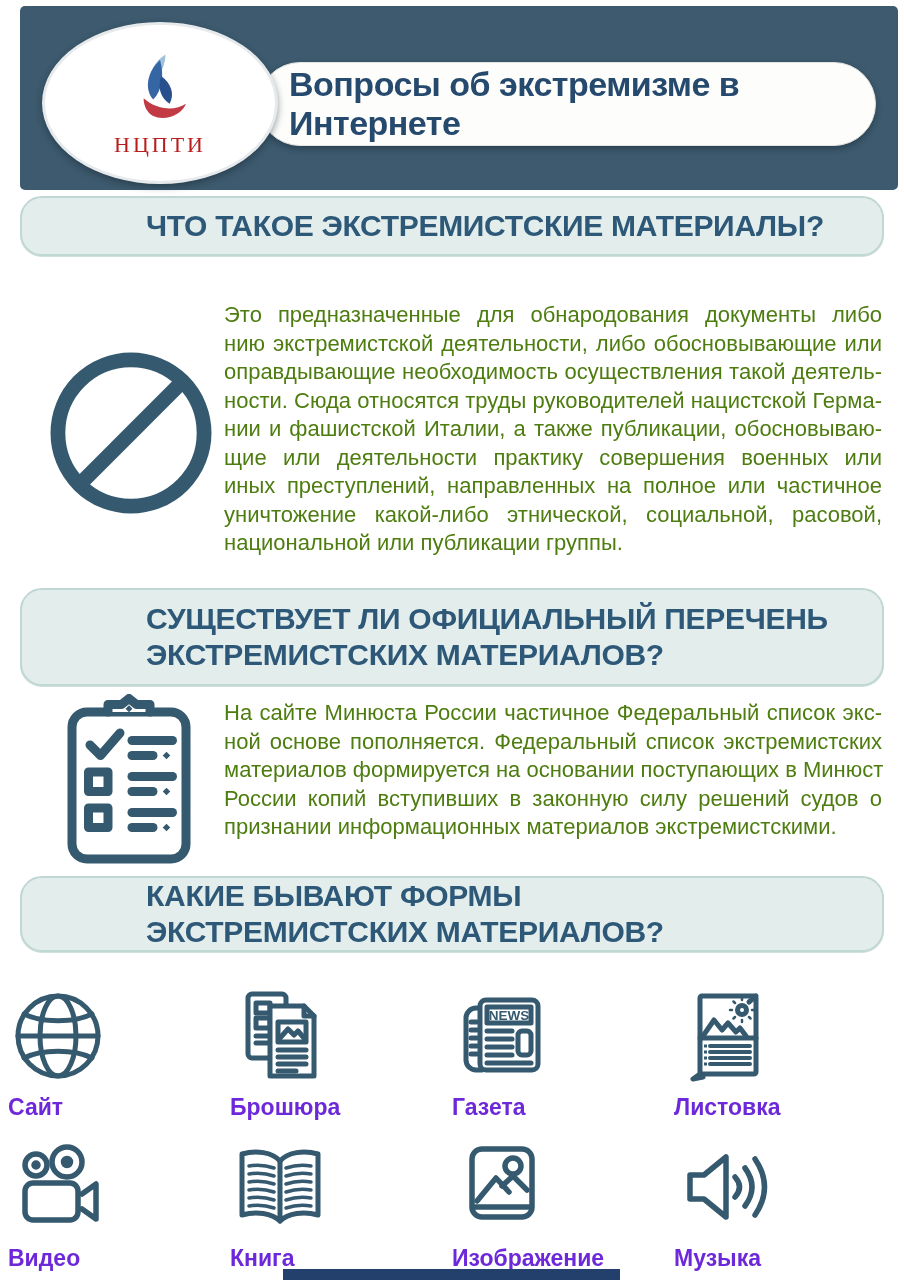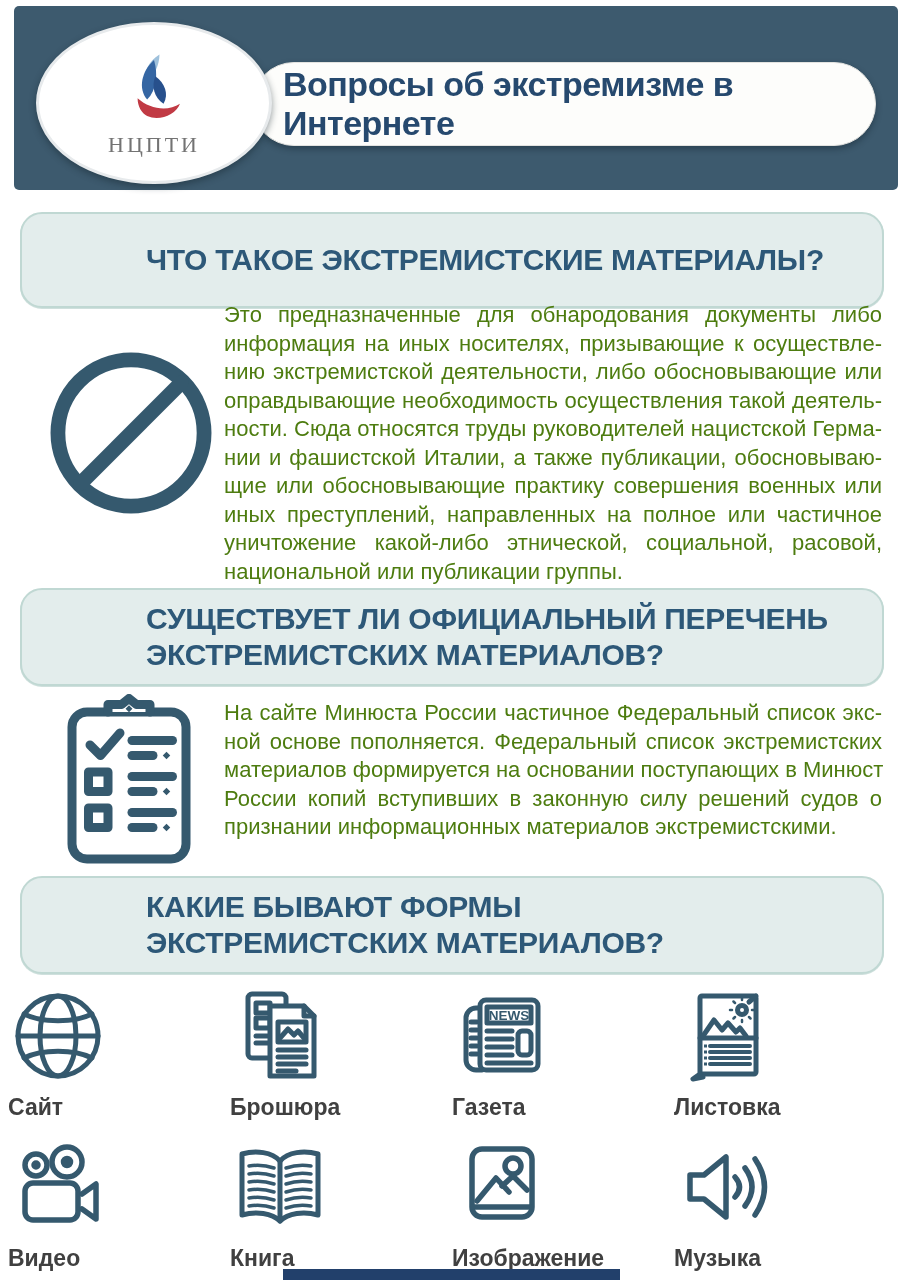--- a/index.html
+++ b/index.html
@@ -1,54 +1,54 @@
 <!DOCTYPE html>
 <html><head>
 <meta charset="utf-8">
 <style>
   html,body{margin:0;padding:0;background:#fff;}
   .page{position:relative;width:904px;height:1280px;background:#ffffff;overflow:hidden;
         font-family:"Liberation Sans","DejaVu Sans",sans-serif;}
   
-  .header-band{position:absolute;top:6px;left:14px;right:6px;height:184px;
+  .header-band{position:absolute;top:6px;left:20px;right:6px;height:184px;
         background:#3d5a6e;border-radius:5px;}
   .logo-badge{position:absolute;left:22px;top:16px;width:230px;height:156px;background:#fff;
         border:3px solid #e7eaec;border-radius:50%;box-shadow:0 3px 7px rgba(20,35,45,.45);
         display:flex;flex-direction:column;align-items:center;justify-content:center;z-index:3;}
   .logo-badge svg{width:82px;height:82px;}
-  .logo-text{font-family:"Liberation Serif","DejaVu Serif",serif;font-size:22px;color:#737373;
+  .logo-text{font-family:"Liberation Serif","DejaVu Serif",serif;font-size:22px;color:#b91c1c;
         letter-spacing:3px;margin-top:1px;}
   .title-pill{position:absolute;left:238px;right:22px;top:56px;height:82px;background:#fdfdfb;
         border:1px solid #e3e3e0;border-radius:42px;box-shadow:0 3px 6px rgba(15,30,40,.4);
         display:flex;align-items:center;justify-content:center;z-index:2;}
   .title-pill span{font-size:34px;font-weight:bold;color:#26496e;letter-spacing:-.5px;padding-left:30px;}
   
   .q-box{position:absolute;left:20px;right:20px;background:#e3edec;border:2px solid #c0d8d3;
         border-radius:22px;box-shadow:0 1px 0 #cfe0dd;display:flex;flex-direction:column;
         justify-content:center;padding-left:124px;box-sizing:border-box;}
   .q-box .q-line{font-size:30px;font-weight:bold;color:#2d5878;letter-spacing:-.3px;line-height:1.2;}
-  #qbox1{top:212px;height:96px;justify-content:center;}
+  #qbox1{top:196px;height:60px;justify-content:center;}
   #qbox2{top:588px;height:98px;}
-  #qbox3{top:876px;height:98px;}
+  #qbox3{top:876px;height:76px;}
   
   .para{position:absolute;left:224px;width:658px;color:#4d7c0f;font-size:22px;line-height:28.5px;}
   #para1{top:301px;}
   #para2{top:699px;}
   .para .ln{text-align:justify;text-align-last:justify;white-space:nowrap;}
   .para .ln:last-child{text-align-last:left;}
   
   .sec-icon{position:absolute;}
   #prohibition{left:44px;top:346px;width:174px;height:174px;}
   #clipboard{left:54px;top:694px;width:150px;height:177px;}
   
   .forms-grid{position:absolute;top:986px;left:8px;right:8px;display:grid;
         grid-template-columns:repeat(4,1fr);row-gap:16px;}
   .form-cell{display:flex;flex-direction:column;align-items:flex-start;}
   .form-cell svg{width:100px;height:100px;}
-  .form-label{margin-top:8px;font-size:23px;font-weight:bold;color:#404040;}
+  .form-label{margin-top:8px;font-size:23px;font-weight:bold;color:#6d28d9;}
   
   .footer-bar{position:absolute;left:283px;bottom:0;width:337px;height:11px;background:#22406b;}
   .ic{fill:none;stroke:#35596e;stroke-width:5;stroke-linecap:round;stroke-linejoin:round;}
 </style>
 </head>
 <body>
 
 <div class="page">
 
   <div class="header-band">
@@ -70,26 +70,25 @@
     <div class="q-line">ЧТО ТАКОЕ ЭКСТРЕМИСТСКИЕ МАТЕРИАЛЫ?</div>
   </div>
   <svg class="sec-icon" id="prohibition" viewBox="0 0 100 100">
     <g class="ic" style="stroke-width:8.5">
       <circle cx="50" cy="50" r="42"></circle>
       <line x1="21" y1="79" x2="79" y2="21"></line>
     </g>
   </svg>
   <div class="para" id="para1">
     <div class="ln">Это предназначенные для обнародования документы либо</div>
-    <div class="ln">информация на иных носителях, призывающие к осуществле-</div>
     <div class="ln">нию экстремистской деятельности, либо обосновывающие или</div>
     <div class="ln">оправдывающие необходимость осуществления такой деятель-</div>
     <div class="ln">ности. Сюда относятся труды руководителей нацистской Герма-</div>
     <div class="ln">нии и фашистской Италии, а также публикации, обосновываю-</div>
-    <div class="ln">щие или обосновывающие практику совершения военных или</div>
+    <div class="ln">щие или деятельности практику совершения военных или</div>
     <div class="ln">иных преступлений, направленных на полное или частичное</div>
     <div class="ln">уничтожение какой-либо этнической, социальной, расовой,</div>
     <div class="ln">национальной или публикации группы.</div>
   </div>
 
   <div class="q-box" id="qbox2">
     <div class="q-line">СУЩЕСТВУЕТ ЛИ ОФИЦИАЛЬНЫЙ ПЕРЕЧЕНЬ</div>
     <div class="q-line">ЭКСТРЕМИСТСКИХ МАТЕРИАЛОВ?</div>
   </div>
   <svg class="sec-icon" id="clipboard" viewBox="0 0 100 118">

